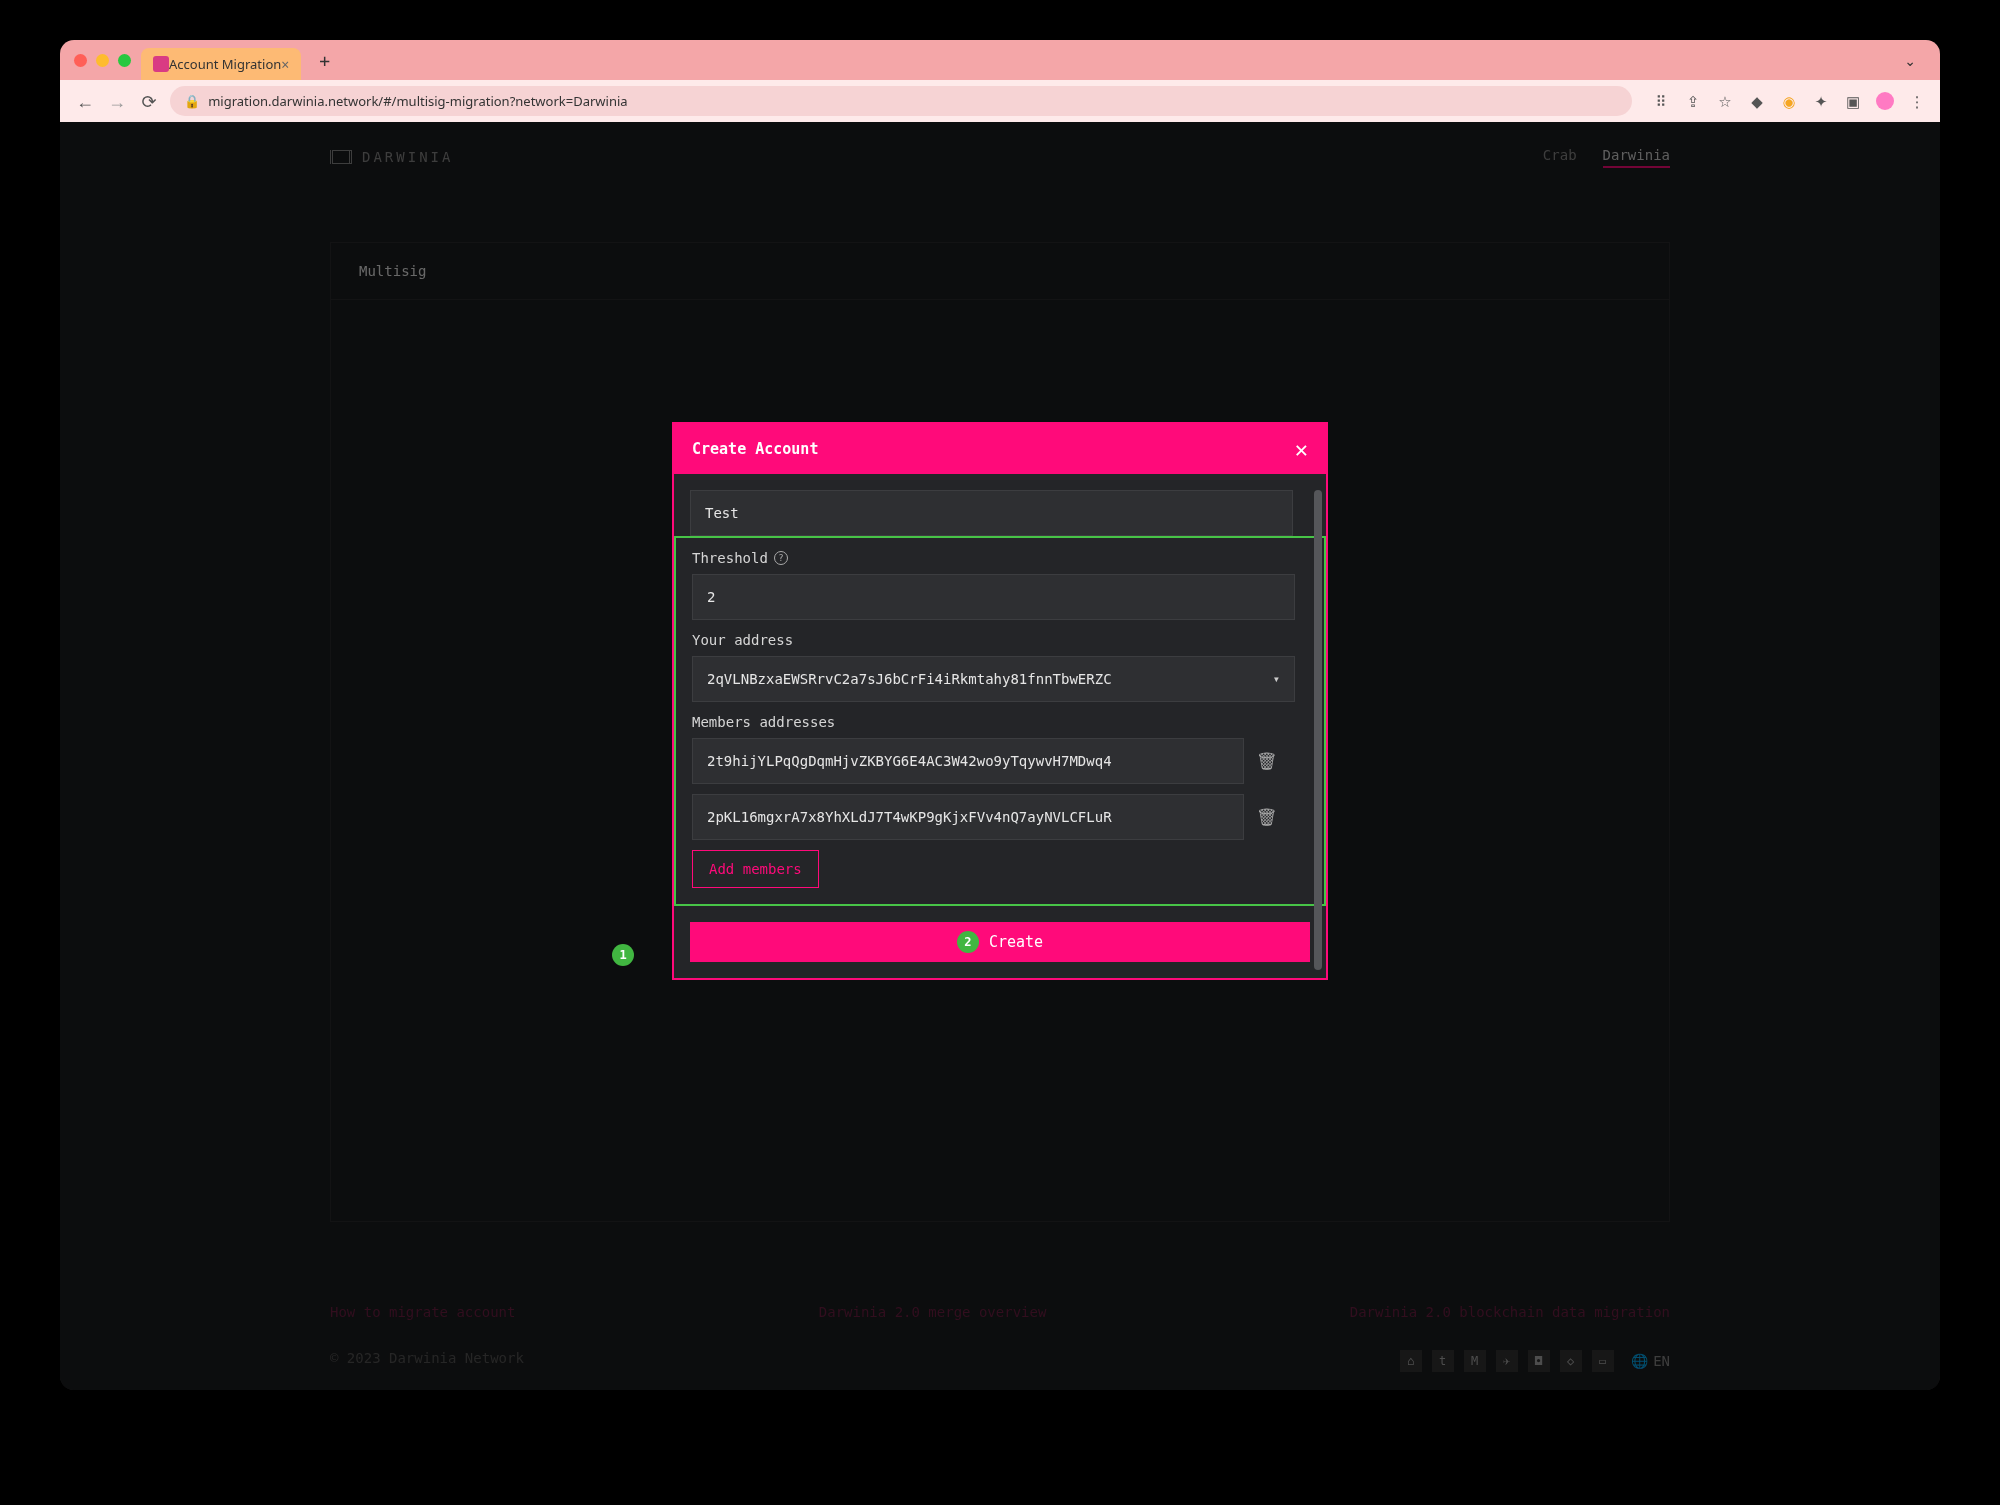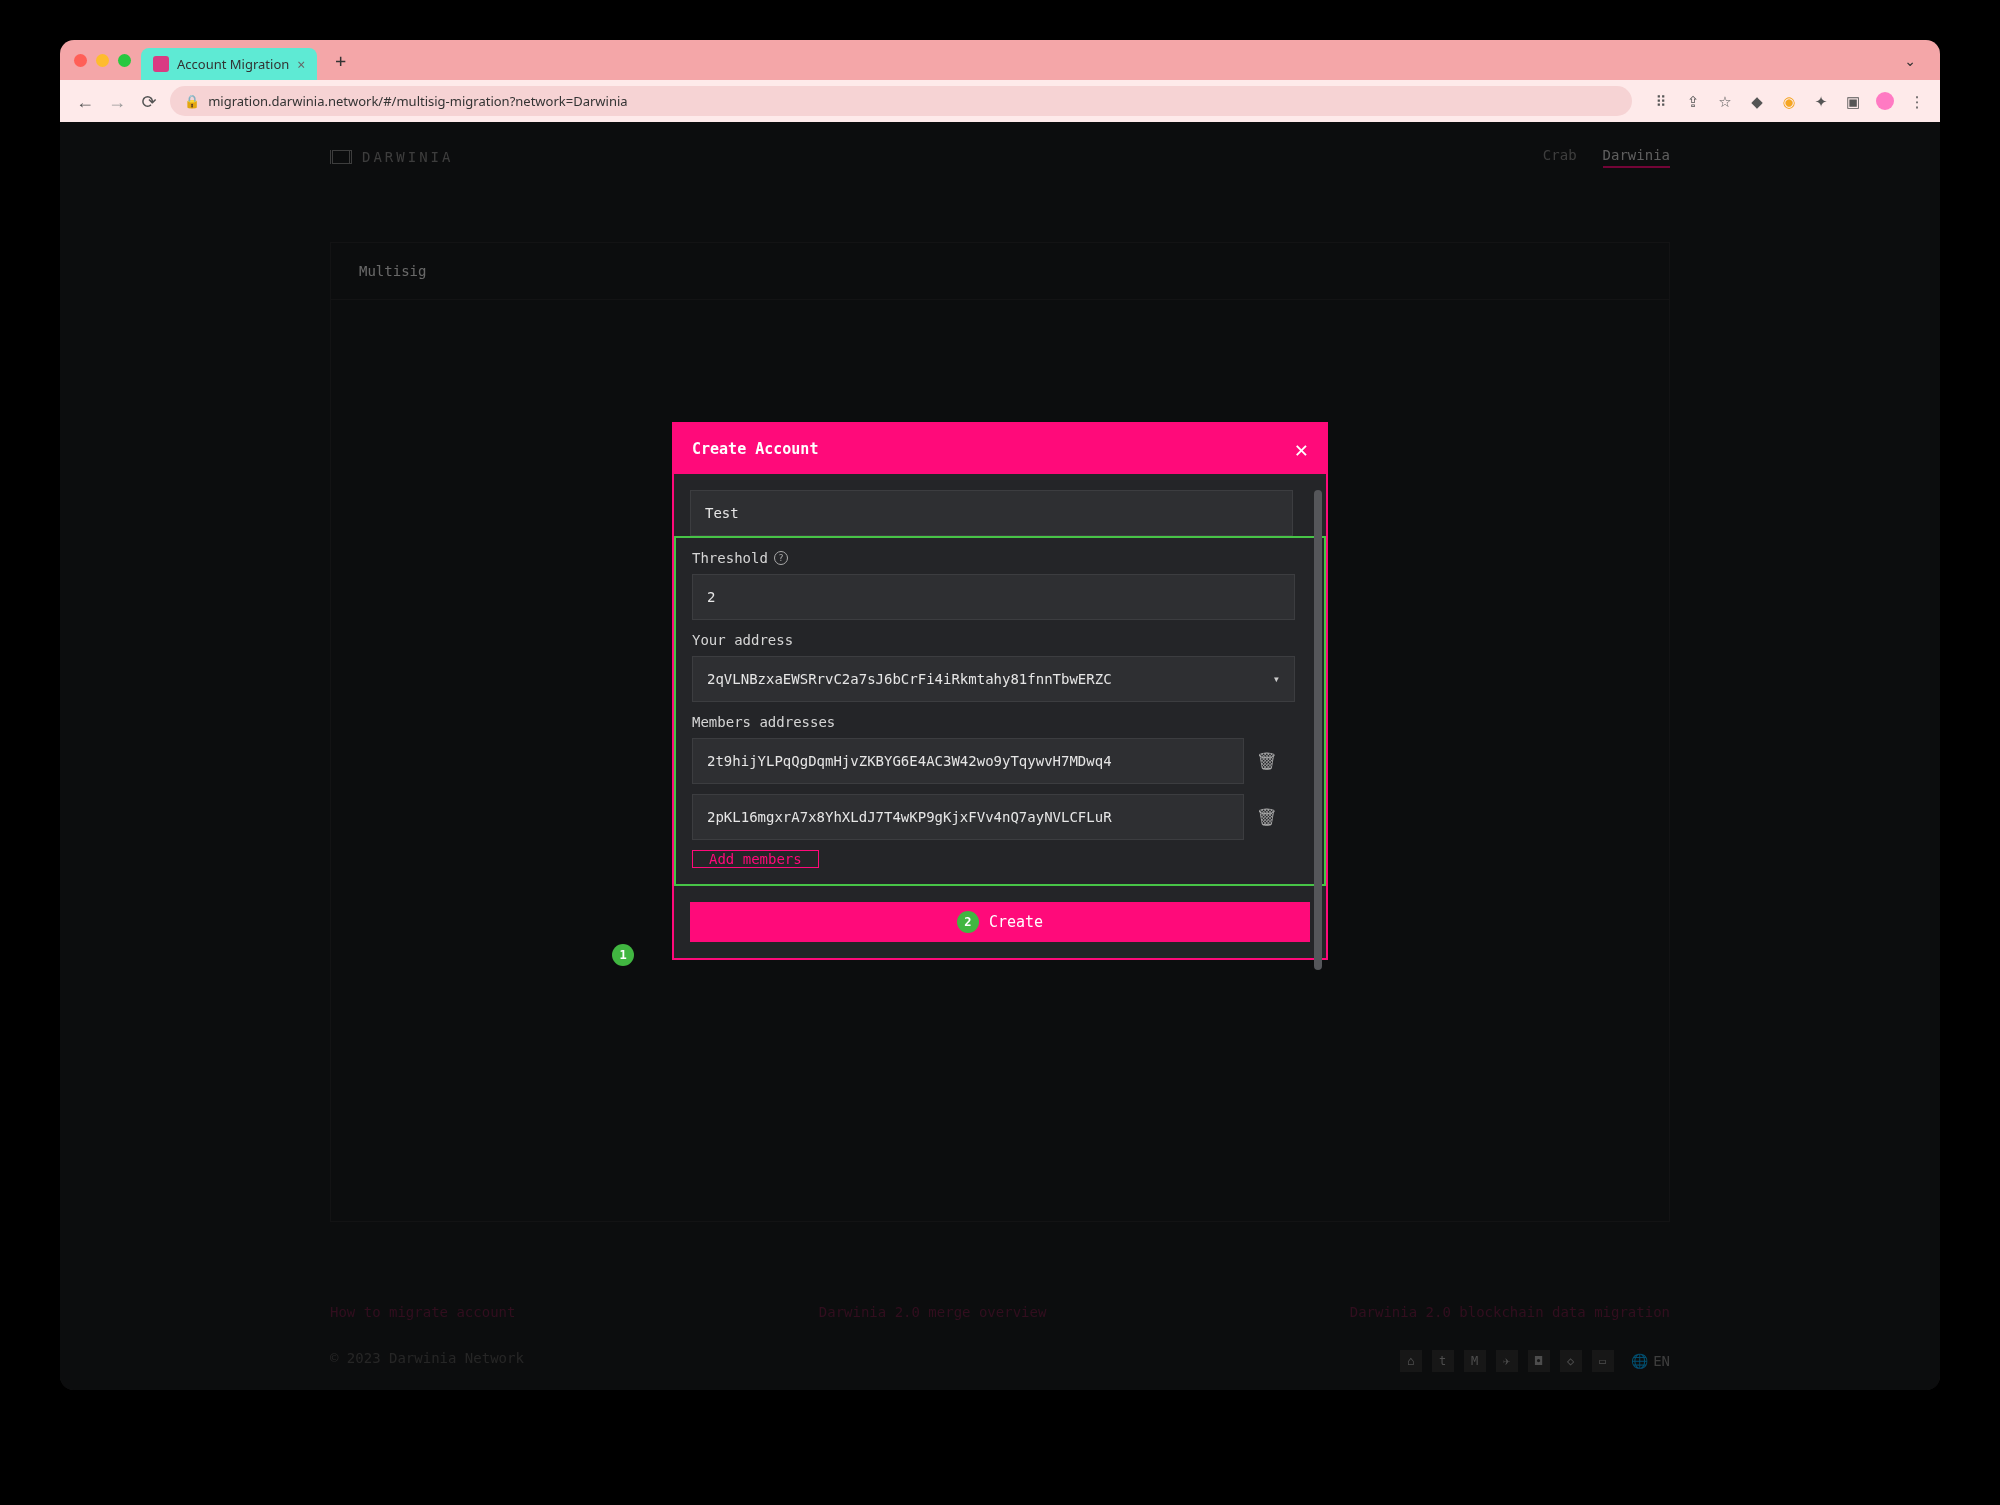--- a/index.html
+++ b/index.html
@@ -32,25 +32,24 @@
   gap: 10px;
 }
 .traffic-lights { display: flex; gap: 9px; }
 .tl { width: 13px; height: 13px; border-radius: 50%; }
 .tl.red { background: #ff5f57; }
 .tl.yellow { background: #febc2e; }
 .tl.green { background: #28c840; }
 .tab {
   display: flex;
   align-items: center;
-  background: #5eead4;
+  background: #fdba74;
   height: 32px;
   border-radius: 8px 8px 0 0;
   padding: 16px 12px;
-  gap: 8px;
   margin-top: 8px;
   font-family: -apple-system, "Segoe UI", system-ui, sans-serif;
 }
 .tab-fav { width: 16px; height: 16px; background: #d93b83; border-radius: 3px; }
 .tab-title { font-size: 13px; color: #333; }
 .tab-close { color: #666; font-size: 14px; }
 .new-tab { color: #333; font-size: 18px; padding: 0 8px; }
 .tab-spacer { flex: 1; }
 .tab-chev { color: #333; padding-right: 10px; font-family: -apple-system, "Segoe UI", system-ui, sans-serif; }
 .addr-bar {
@@ -188,21 +187,21 @@
   padding: 0 14px;
 }
 .select { display: flex; align-items: center; justify-content: space-between; width: 603px; height: 46px; background: #2e2f32; border: 1px solid #3c3d40; padding: 0 14px; font-size: 14px; color: #e6e6e6; }
 .chev { font-size: 12px; color: #ccc; }
 .member-row { display: flex; align-items: center; gap: 12px; margin-bottom: 10px; }
 .member-row .inp { width: 552px; flex: none; }
 .trash { color: #aaa; font-size: 17px; cursor: pointer; }
 .add-btn {
   border: 1px solid #ff0a7a;
   color: #ff0a7a;
-  padding: 0 16px;
+  padding: 10px 16px;
   font-size: 14px;
   background: transparent;
   font-family: inherit;
   cursor: pointer;
 }
 .highlight-box {
   border: 2px solid #47c447;
   margin: 0 -16px 16px -16px;
   padding: 0 16px 16px 16px;
 }

